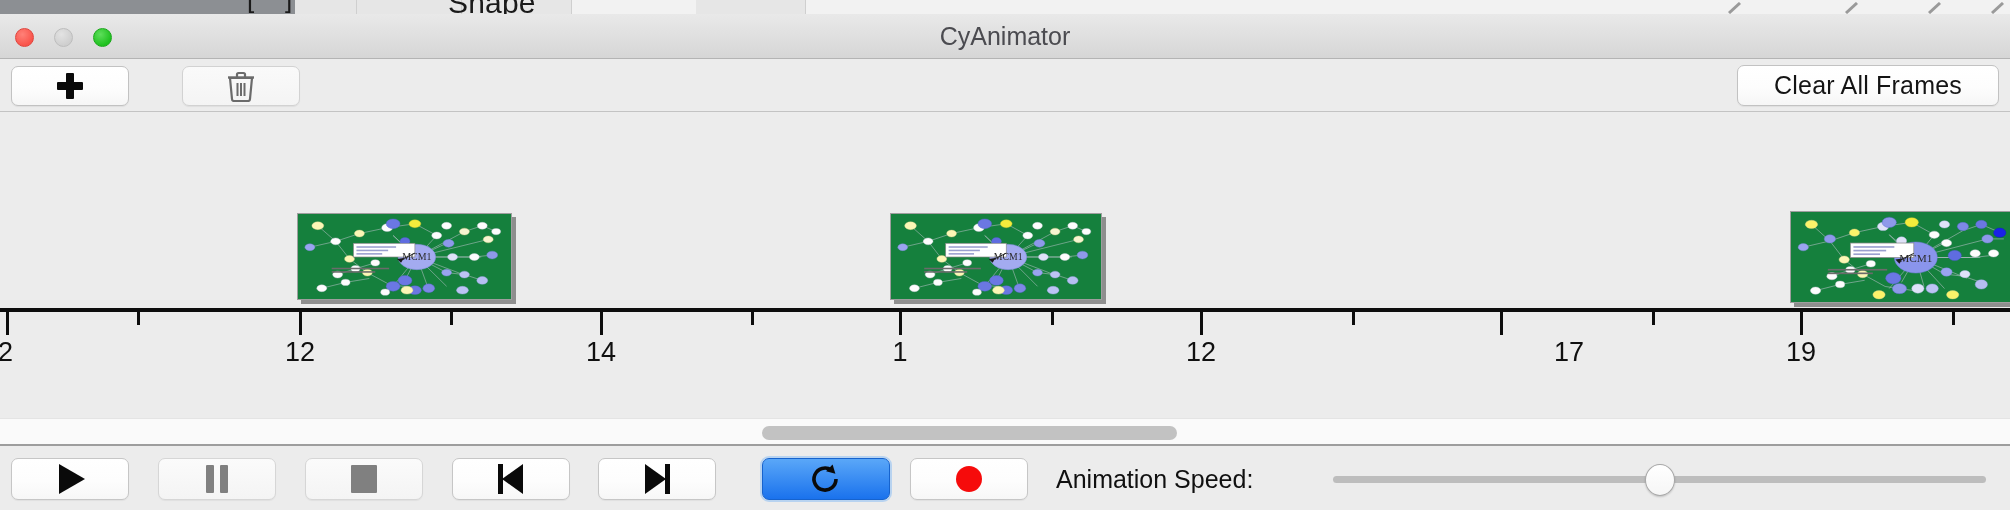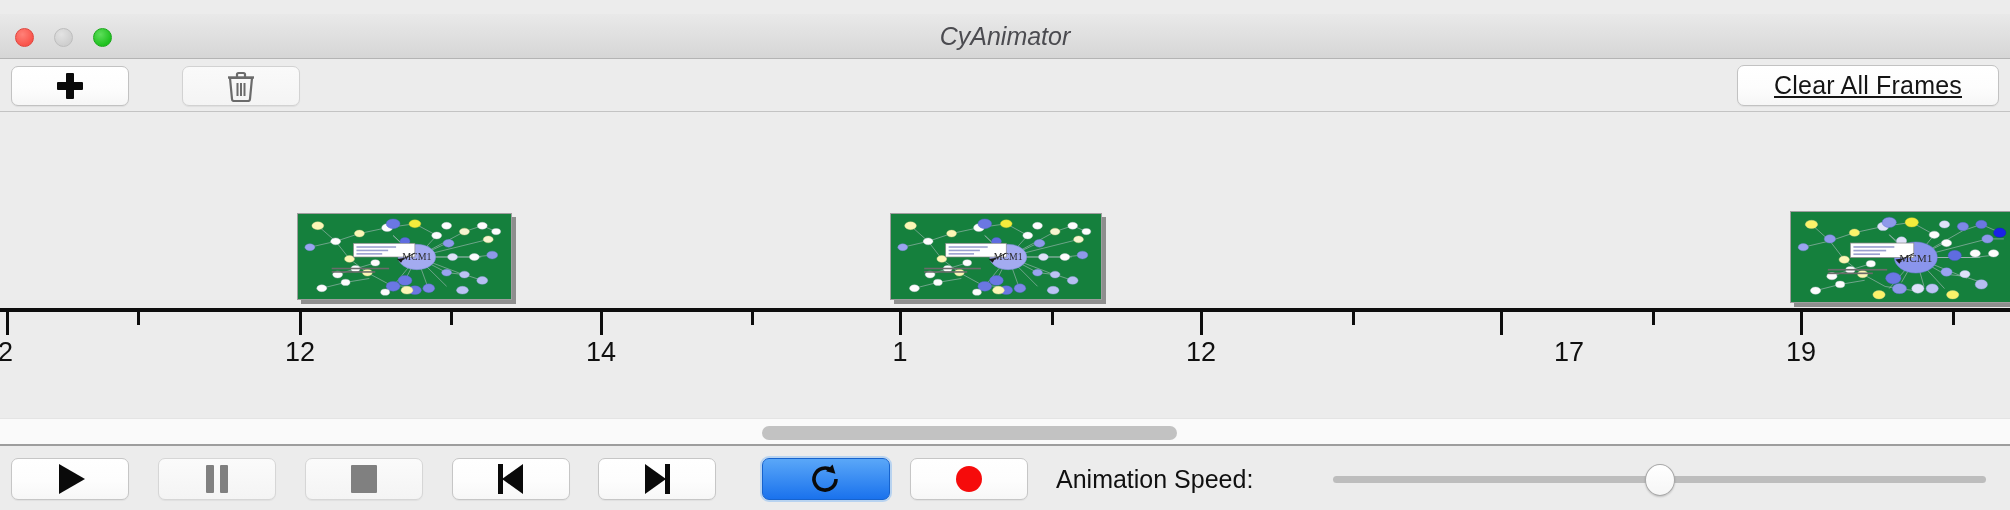--- a/index.html
+++ b/index.html
@@ -40,21 +40,20 @@
   }
   .bg-strip .bg-arrow {
     position: absolute; top: 2px; width: 14px; height: 12px;
   }
 
   
   .titlebar {
     position: absolute; left: 0; top: 14px; width: 2010px; height: 45px;
     background: linear-gradient(to bottom, #e9e9e9 0%, #d6d6d6 100%);
     border-bottom: 1px solid #b4b4b4;
-    font-style: italic;
   }
   .traffic { position: absolute; top: 14px; width: 19px; height: 19px; border-radius: 50%; }
   .traffic.close  { left: 15px;  background: radial-gradient(circle at 38% 32%, #ff8178, #f9544b 70%); border: 1px solid #e0443c; }
   .traffic.min    { left: 54px;  background: radial-gradient(circle at 38% 32%, #e3e3e3, #cfcfcf 70%); border: 1px solid #bdbdbd; }
   .traffic.zoom   { left: 93px;  background: radial-gradient(circle at 38% 32%, #5ede5b, #1fc11f 70%); border: 1px solid #1aa81a; }
   .window-title {
     position: absolute; left: 0; top: 0; width: 2010px; height: 45px;
     line-height: 45px; text-align: center;
     font-size: 25px; color: #4b4b50;
   }
@@ -66,21 +65,20 @@
     border-bottom: 1px solid #c3c3c3;
   }
   .btn {
     position: absolute;
     border: 1px solid #c2c2c2;
     border-radius: 7px;
     background: linear-gradient(to bottom, #ffffff 0%, #fdfdfd 55%, #f6f6f6 100%);
     box-shadow: 0 1px 1px rgba(0,0,0,.06);
     display: flex; align-items: center; justify-content: center;
     color: #141414;
-    text-decoration: underline;
   }
   .btn.dim {
     background: linear-gradient(to bottom, #fafafa 0%, #f4f4f4 100%);
     border-color: #d2d2d2;
   }
   .btn-add    { left: 11px;  top: 7px; width: 118px; height: 40px; }
   .btn-delete { left: 182px; top: 7px; width: 118px; height: 40px; }
   .btn-clear  { left: 1737px; top: 6px; width: 262px; height: 41px;
                 font-size: 25px; letter-spacing: .2px; }
 
@@ -212,20 +210,42 @@
     background: linear-gradient(to bottom, #ffffff, #f6f6f6);
     border: 1px solid #a8a8a8;
     box-shadow: 0 1px 2px rgba(0,0,0,.18);
   }
 </style>
 </head>
 <body>
 
 <div id="app">
 
+  <div class="bg-strip">
+    <div class="bg-left-tab"></div>
+    <div class="bg-seg" style="left:295px;width:62px;"></div>
+    <div class="bg-seg" style="left:357px;width:105px;"></div>
+    <div class="bg-seg" style="left:462px;width:110px;"></div>
+    <div class="bg-seg" style="left:696px;width:110px;"></div>
+    <div class="bg-text" style="left:247px;top:-16px;">[</div>
+    <div class="bg-text" style="left:285px;top:-16px;">]</div>
+    <div class="bg-text" style="left:448px;top:-14px;font-size:30px;">Shape</div>
+    <svg class="bg-arrow" style="left:1728px;" viewBox="0 0 14 12">
+        <path d="M1 11 L12 1" stroke="#9a9a9a" stroke-width="3" fill="none"></path>
+      </svg>
+    <svg class="bg-arrow" style="left:1845px;" viewBox="0 0 14 12">
+        <path d="M1 11 L12 1" stroke="#9a9a9a" stroke-width="3" fill="none"></path>
+      </svg>
+    <svg class="bg-arrow" style="left:1928px;" viewBox="0 0 14 12">
+        <path d="M1 11 L12 1" stroke="#9a9a9a" stroke-width="3" fill="none"></path>
+      </svg>
+    <svg class="bg-arrow" style="left:1991px;" viewBox="0 0 14 12">
+        <path d="M1 11 L12 1" stroke="#9a9a9a" stroke-width="3" fill="none"></path>
+      </svg>
+  </div>
 
   <div class="titlebar">
     <div class="window-title">CyAnimator</div>
     <div class="traffic close"></div>
     <div class="traffic min"></div>
     <div class="traffic zoom"></div>
   </div>
 
   <div class="toolbar">
 

